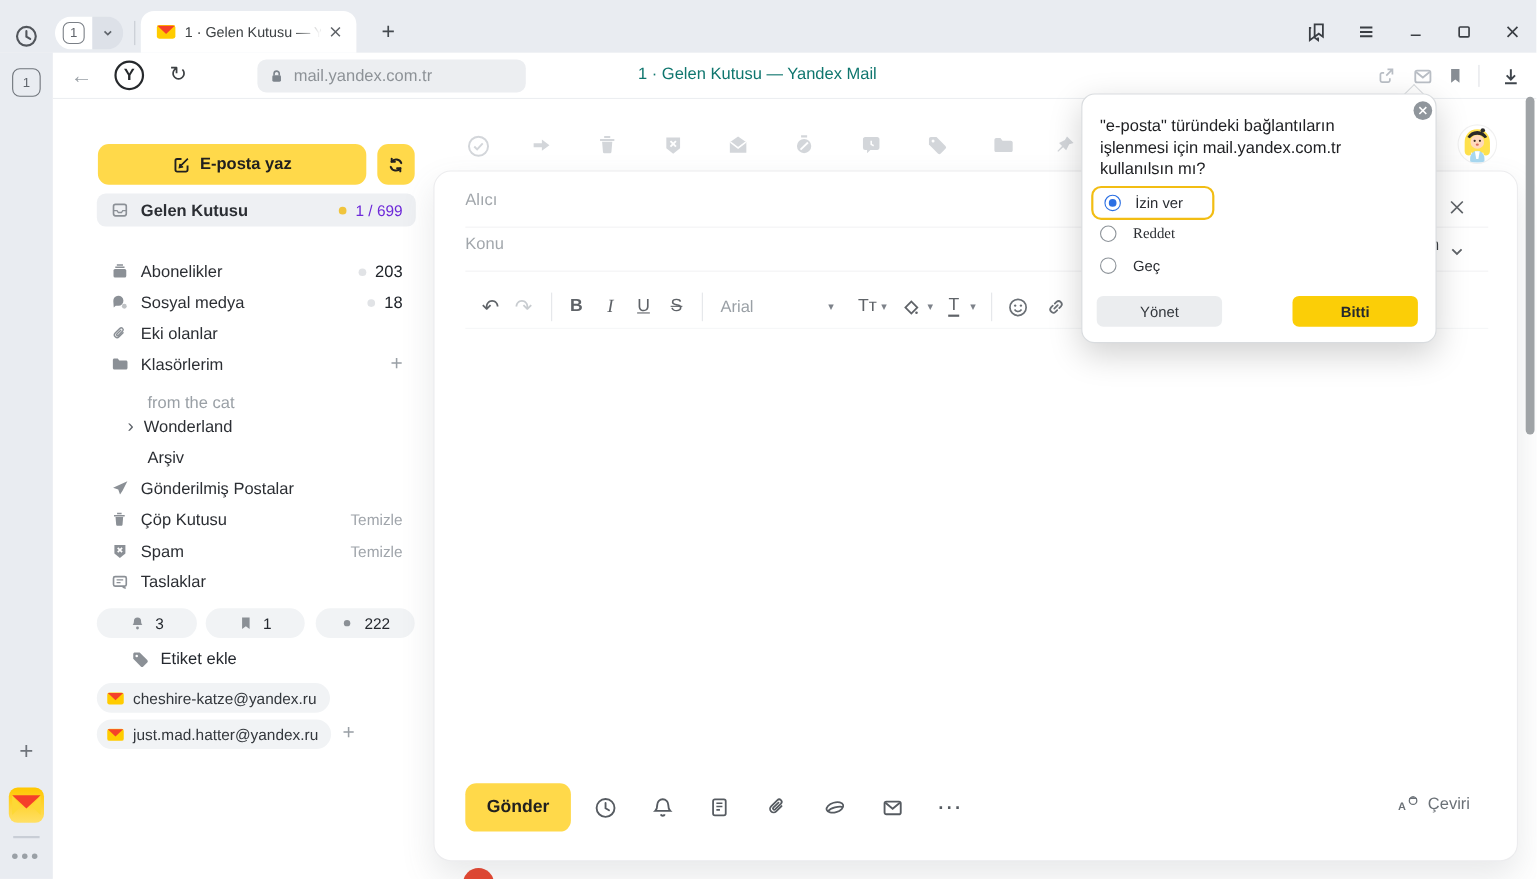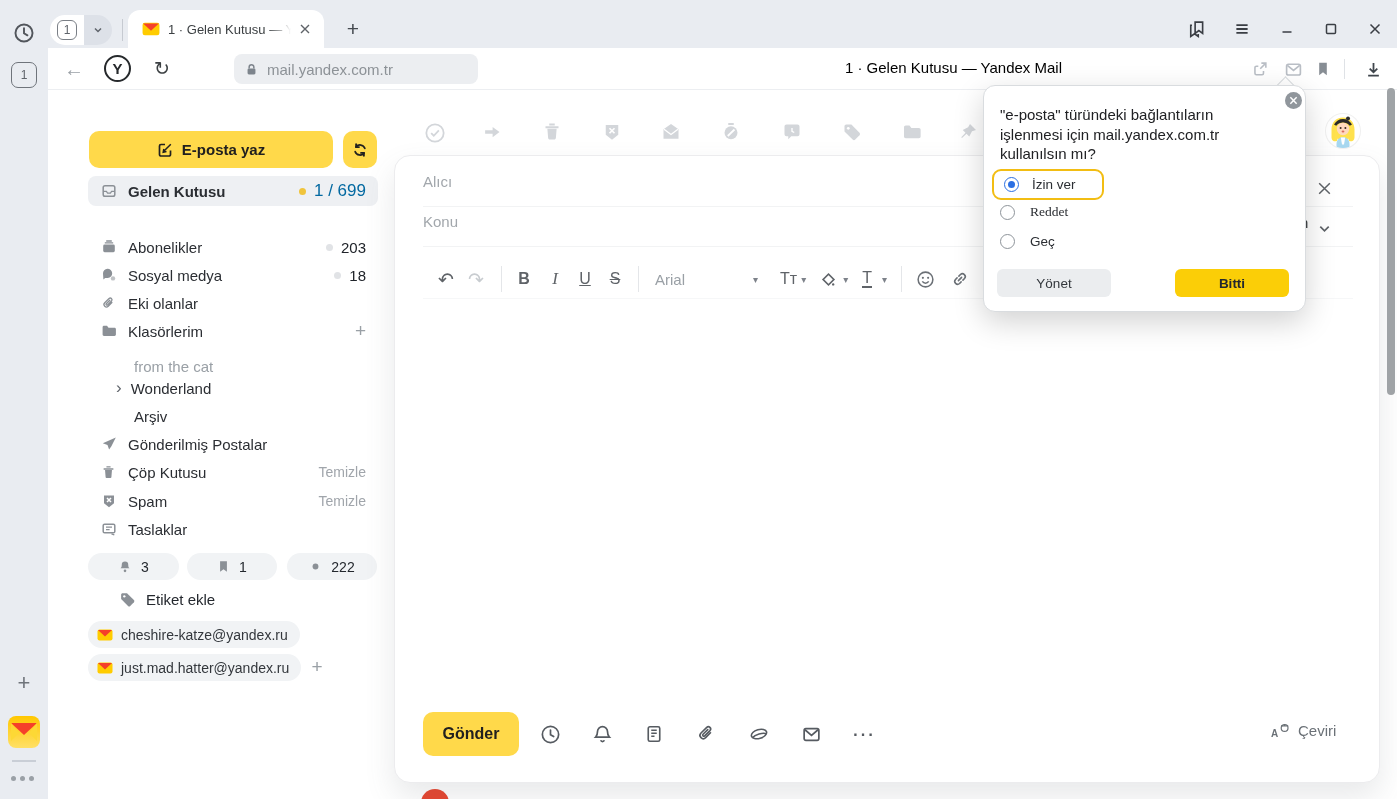--- a/index.html
+++ b/index.html
@@ -114,21 +114,21 @@
     <div class="abs iconbtn" style="left:14px;top:9px;width:24px;height:24px;font-size:20px;color:#9aa0a6;">←</div>
     <div class="abs iconbtn" style="left:56px;top:7px;width:27px;height:27px;border:2px solid #26292c;border-radius:50%;font-weight:bold;font-size:15px;color:#26292c;">Y</div>
     <div class="abs iconbtn" style="left:102px;top:8px;width:24px;height:24px;font-size:19px;color:#3c4043;">↻</div>
     <div class="abs urlpill">
       <svg width="15" height="15" viewBox="0 0 16 16">
           <path d="M5.5 7V5.4a2.5 2.5 0 0 1 5 0V7" fill="none" stroke="#7d848c" stroke-width="1.6"></path>
           <rect x="3.8" y="6.8" width="8.4" height="6.4" rx="1.4" fill="#7d848c"></rect>
         </svg>
       <span style="font-size:15px;color:#8d9297;">mail.yandex.com.tr</span>
     </div>
-    <div class="abs" style="left:574px;top:11px;width:440px;text-align:right;font-size:15px;color:#000000;">1 · Gelen Kutusu — Yandex Mail</div>
+    <div class="abs" style="left:532px;top:11px;width:440px;text-align:left;font-size:15px;color:#0f766e;">1 · Gelen Kutusu — Yandex Mail</div>
     <div class="abs iconbtn litegray" style="left:1200px;top:9px;width:24px;height:24px;">
       <svg width="18" height="18" viewBox="0 0 16 16" fill="none" stroke="currentColor" stroke-width="1.4">
           <path d="M6.5 5.5H4.8a1.3 1.3 0 0 0-1.3 1.3v5a1.3 1.3 0 0 0 1.3 1.3h5a1.3 1.3 0 0 0 1.3-1.3V9.8"></path>
           <path d="M9.2 2.8h4v4M13 3 8.2 7.8"></path>
         </svg>
     </div>
     <div class="abs iconbtn litegray" style="left:1233px;top:9px;width:24px;height:24px;">
       <svg width="19" height="19" viewBox="0 0 16 16" fill="none" stroke="currentColor" stroke-width="1.4">
           <rect x="2.2" y="3.6" width="11.6" height="9" rx="1.5"></rect>
           <path d="M2.8 4.6 8 8.8l5.2-4.2"></path>
@@ -183,21 +183,21 @@
   <div class="sb-row sel" style="top:176px;">
     <span class="ic">
         <svg width="16" height="16" viewBox="0 0 16 16" fill="none" stroke="currentColor" stroke-width="1.5">
           <rect x="2.2" y="2.8" width="11.6" height="10.4" rx="1.8"></rect>
           <path d="M2.2 8.4h3.2l1.2 1.8h2.8l1.2-1.8h3.2" stroke-width="1.2"></path>
         </svg>
       </span>
     <span>Gelen Kutusu</span>
     <span class="right">
         <span class="dot" style="background:#f0c43c;"></span>
-        <span style="font-weight:normal;font-size:17px;color:#0369a1;">1 / 699</span>
+        <span style="font-weight:normal;font-size:14px;color:#6d28d9;">1 / 699</span>
       </span>
   </div>
   <div class="sb-row" style="top:232px;">
     <span class="ic">
         <svg width="16" height="16" viewBox="0 0 16 16">
           <rect x="2.2" y="5.6" width="11.6" height="7.6" rx="1.4" fill="currentColor"></rect>
           <path d="M3.8 3.9h8.4M5.2 2h5.6" stroke="currentColor" stroke-width="1.4"></path>
         </svg>
       </span>
     <span>Abonelikler</span>

